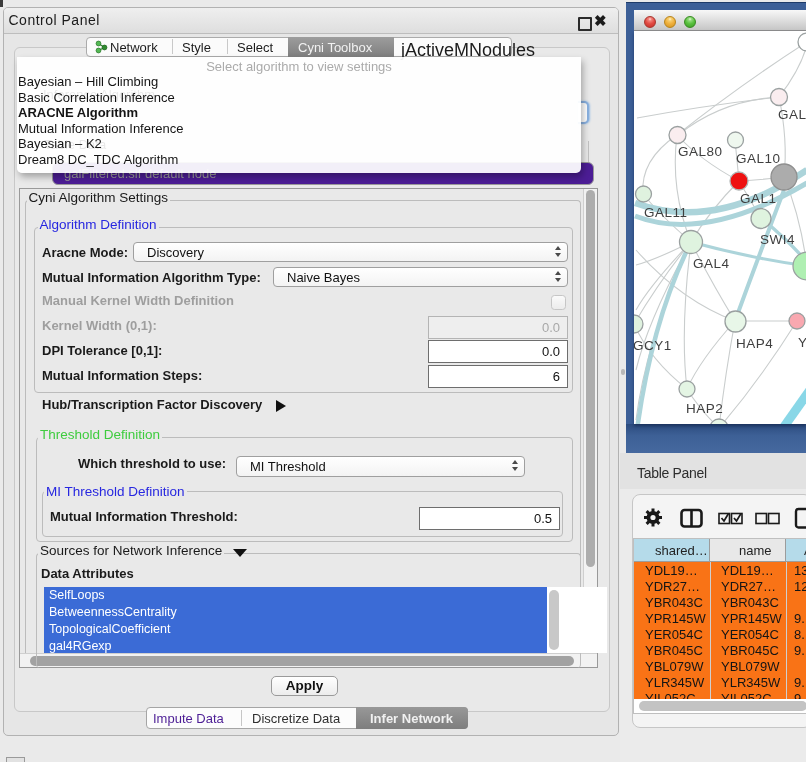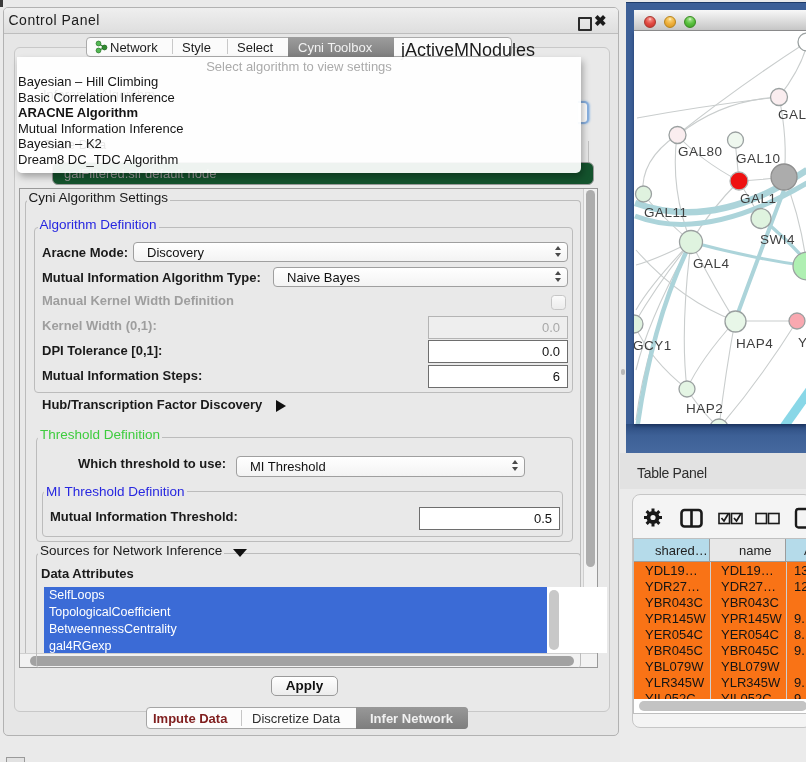--- a/index.html
+++ b/index.html
@@ -42,21 +42,21 @@
 <div class="abs" style="left:172px;top:39px;width:1px;height:15px;background:#c9c9c9;"></div>
 <div class="abs" style="left:182px;top:40px;font-size:13px;color:#1c1c1c;">Style</div>
 <div class="abs" style="left:227px;top:39px;width:1px;height:15px;background:#c9c9c9;"></div>
 <div class="abs" style="left:237px;top:40px;font-size:13px;color:#1c1c1c;">Select</div>
 <div class="abs" style="left:288px;top:36.5px;width:106px;height:20.5px;background:linear-gradient(#9d9d9d,#7f7f7f);box-sizing:border-box;"></div>
 <div class="abs" style="left:298px;top:40px;font-size:13px;color:#f2f2f2;">Cyni Toolbox</div>
 <div class="abs" style="left:401px;top:40px;font-size:18px;color:#1c1c1c;">jActiveMNodules</div>
 
 <div class="abs" style="left:578px;top:101px;width:11px;height:23px;border:2px solid #8ab1e0;border-left:none;border-radius:0 5px 5px 0;background:#fff;box-shadow:1px 0 2px #9cc0e8;box-sizing:border-box;"></div>
 <div class="abs" style="left:578px;top:141px;width:11px;height:32px;border:1px solid #c2c2c2;border-left:none;border-top:none;border-radius:0 0 6px 0;box-sizing:border-box;"></div>
-<div class="abs" style="left:52px;top:162px;width:542px;height:23px;background:#14532d;border:1px solid #9a9a9a;border-radius:6px;box-sizing:border-box;font-size:13px;color:#9a9a9a;line-height:21px;padding-left:11px;">galFiltered.sif default node</div>
+<div class="abs" style="left:52px;top:162px;width:542px;height:23px;background:#4c1d95;border:1px solid #9a9a9a;border-radius:6px;box-sizing:border-box;font-size:13px;color:#9a9a9a;line-height:21px;padding-left:11px;">galFiltered.sif default node</div>
 
 <div class="abs" style="left:19px;top:188px;width:579px;height:480px;border:1px solid #999;background:#E9E9E9;box-sizing:border-box;"></div>
 
 <div class="abs" style="left:583px;top:189px;width:14px;height:465px;background:#f2f2f2;border-left:1px solid #cfcfcf;box-sizing:border-box;"></div>
 <div class="abs" style="left:585.5px;top:190px;width:9px;height:377px;background:#adadad;border-radius:5px;"></div>
 
 <div class="abs" style="left:20px;top:653px;width:577px;height:14px;background:#f2f2f2;border-top:1px solid #cfcfcf;box-sizing:border-box;"></div>
 <div class="abs" style="left:30px;top:656px;width:544px;height:10px;background:#a2a2a2;border-radius:5px;"></div>
 
 <div class="grp" style="left:25px;top:200px;width:556px;height:453px;border-bottom:none;border-radius:4px 4px 0 0;"></div>
@@ -117,30 +117,30 @@
 <div class="fld" style="left:419px;top:507px;width:141px;height:23px;line-height:21px;">0.5</div>
 
 <div class="grp" style="left:36px;top:553px;width:545px;height:115px;border-bottom:none;"></div>
 <div class="leg" style="left:38px;top:543px;color:#1a1a1a;font-weight:normal;">Sources for Network Inference</div>
 <div class="abs" style="left:233px;top:549px;width:0;height:0;border-top:8px solid #111;border-left:7px solid transparent;border-right:7px solid transparent;"></div>
 
 <div class="lbl" style="left:41px;top:565.5px;">Data Attributes</div>
 
 <div class="abs" style="left:44px;top:587px;width:563px;height:66px;background:#fff;overflow:hidden;">
   <div style="width:498px;height:17px;background:#3b6bd6;color:#fff;font-size:12.5px;padding-left:5px;line-height:17px;">SelfLoops</div>
+  <div style="width:498px;height:17px;background:#3b6bd6;color:#fff;font-size:12.5px;padding-left:5px;line-height:17px;">BetweennessCentrality</div>
   <div style="width:498px;height:17px;background:#3b6bd6;color:#fff;font-size:12.5px;padding-left:5px;line-height:17px;">TopologicalCoefficient</div>
-  <div style="width:498px;height:17px;background:#3b6bd6;color:#fff;font-size:12.5px;padding-left:5px;line-height:17px;">BetweennessCentrality</div>
   <div style="width:498px;height:17px;background:#3b6bd6;color:#fff;font-size:12.5px;padding-left:5px;line-height:17px;">gal4RGexp</div>
   <div style="position:absolute;left:505px;top:3px;width:10px;height:60px;background:#c8c8c8;border-radius:5px;"></div>
 </div>
 
 <div class="abs" style="left:271px;top:676px;width:67px;height:20px;background:linear-gradient(#ffffff,#ececec);border:1px solid #9a9a9a;border-radius:5px;box-sizing:border-box;text-align:center;font-size:13.5px;font-weight:bold;color:#111;line-height:18px;">Apply</div>
 
 <div class="abs" style="left:146px;top:707px;width:322px;height:22px;background:#fcfcfc;border:1px solid #a5a5a5;border-radius:4px;box-sizing:border-box;"></div>
-<div class="abs" style="left:153px;top:711px;font-size:13px;font-weight:bold;color:#7f1d1d;">Impute Data</div>
+<div class="abs" style="left:153px;top:711px;font-size:13px;font-weight:normal;color:#4c1d95;">Impute Data</div>
 <div class="abs" style="left:241px;top:710px;width:1px;height:16px;background:#c6c6c6;"></div>
 <div class="abs" style="left:252px;top:711px;font-size:13px;font-weight:normal;color:#2f2f2f;">Discretize Data</div>
 <div class="abs" style="left:356px;top:707px;width:112px;height:22px;background:linear-gradient(#989898,#7e7e7e);border-radius:0 4px 4px 0;"></div>
 <div class="abs" style="left:370px;top:711px;font-size:13px;font-weight:bold;color:#f0f0f0;">Infer Network</div>
 
 <div class="abs" style="left:17px;top:57px;width:564px;height:116px;background:rgba(255,255,255,0.93);box-shadow:2px 4px 7px rgba(0,0,0,0.30);border-radius:0 0 5px 5px;z-index:10;">
   <div style="position:absolute;left:0;top:2px;width:100%;text-align:center;font-size:13px;color:#ababab;">Select algorithm to view settings</div>
   <div style="position:absolute;left:26px;top:30px;font-size:13px;color:rgba(0,0,0,0.09);">Inference Algorithm</div>
   <div style="position:absolute;left:27px;top:80px;font-size:13px;color:rgba(0,0,0,0.09);">Table Data</div>
   <div style="position:absolute;left:1px;top:17px;font-size:13px;color:#141414;line-height:15.6px;white-space:nowrap;">

